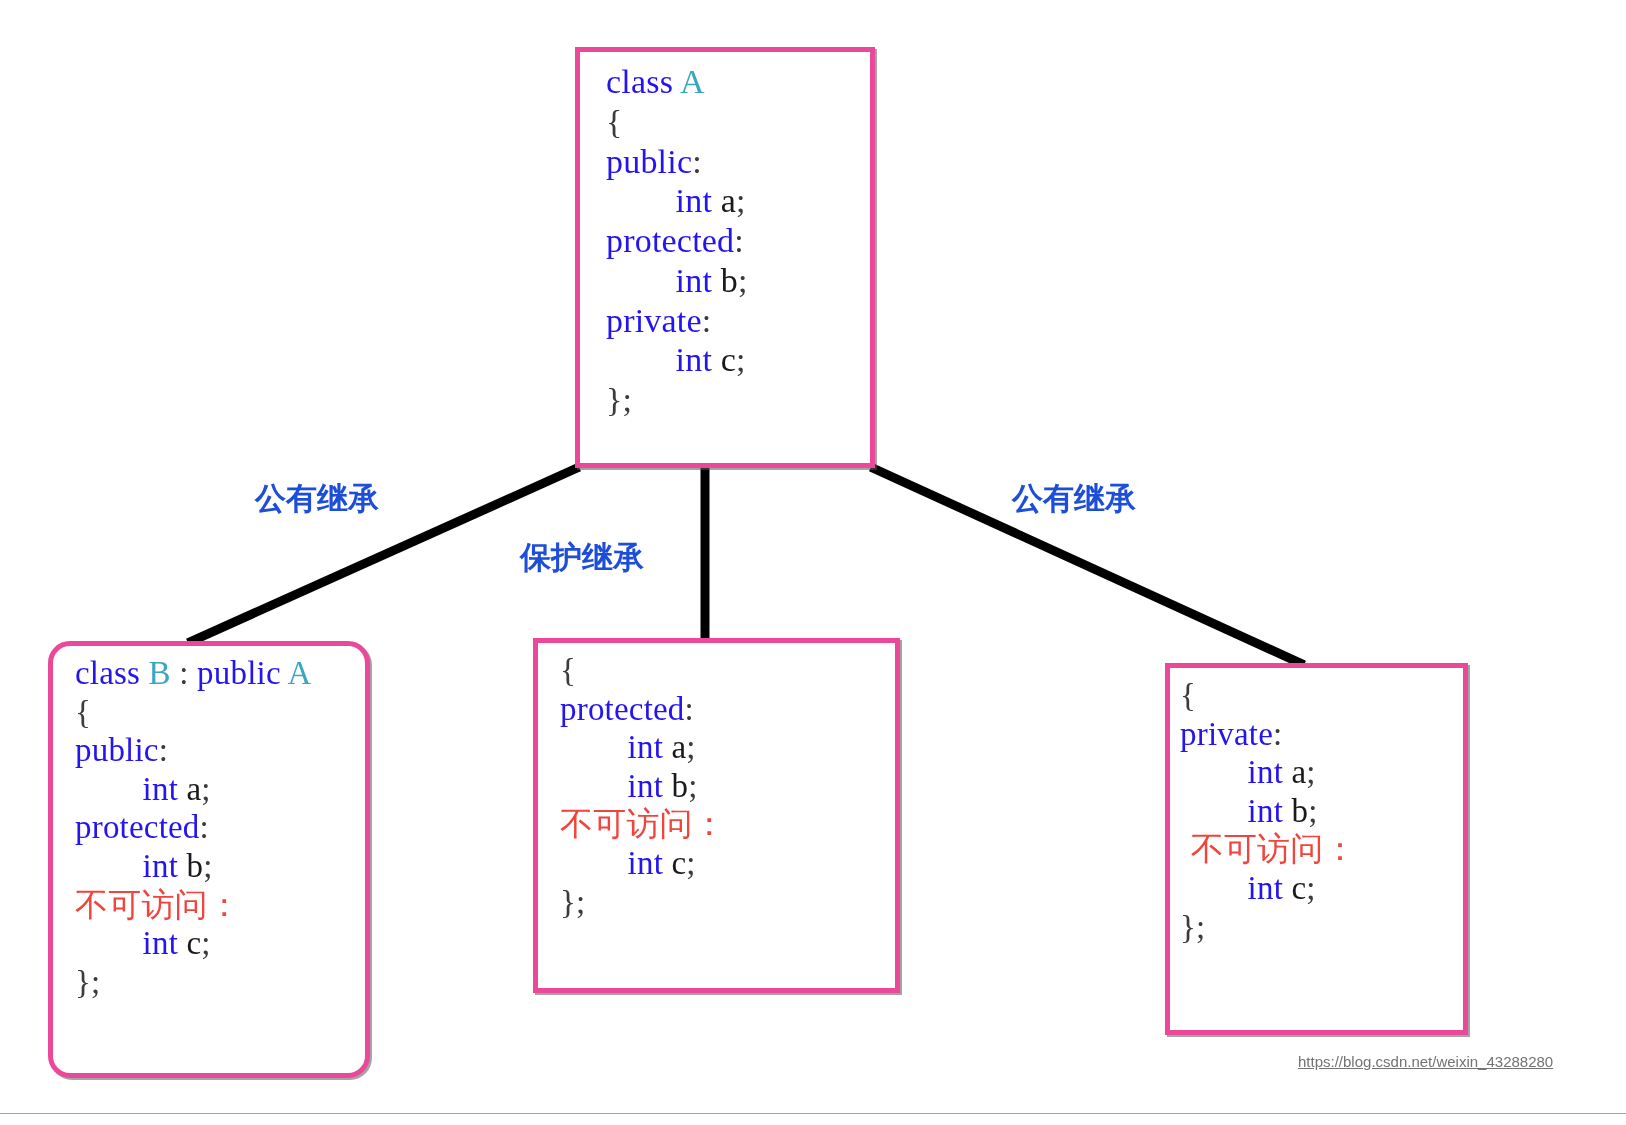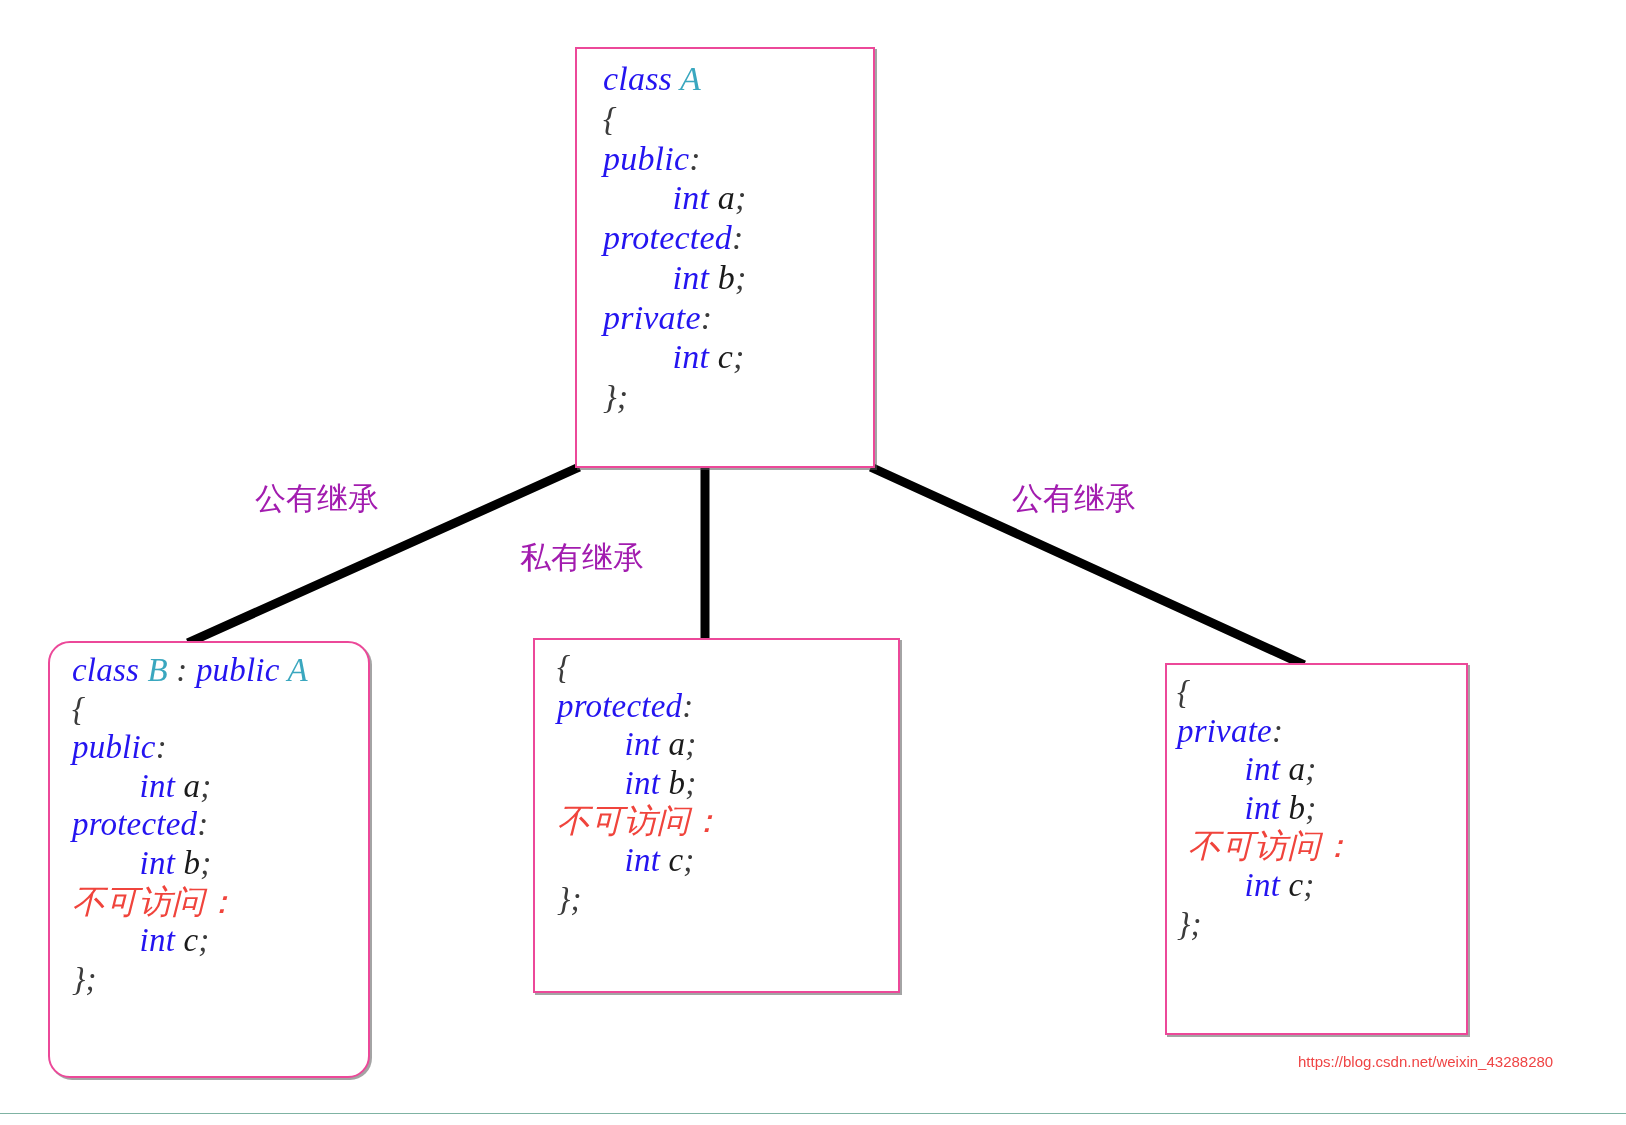--- a/index.html
+++ b/index.html
@@ -23,23 +23,22 @@
     width: 1626px;
     height: 1125px;
     pointer-events: none;
   }
 
   
   .code-box {
     position: absolute;
     box-sizing: border-box;
     background: #ffffff;
-    border: 2px solid #ec4899;
+    border: 5px solid #ec4899;
     box-shadow: 2px 2px 0 0 rgba(90,90,90,0.55);
-    font-style: italic;
   }
   .code-lines {
     padding: 8px 0 6px 22px;
   }
   .ln {
     white-space: pre;
     line-height: 1.17;
     letter-spacing: 0.2px;
   }
 
@@ -47,33 +46,34 @@
   .kw   { color: #2414f0; }    
   .typ  { color: #3aa7bf; }    
   .id   { color: #1a1a1a; }    
   .pun  { color: #3b3b3b; }    
   .bad  { color: #f0443c; }    
   .cjk  { font-family: "DejaVu Sans", "Liberation Sans", sans-serif; }
 
   
   .edge-label {
     position: absolute;
-    color: #a21caf;
+    color: #1d4ed8;
     font-family: "DejaVu Sans", "Liberation Sans", sans-serif;
-    font-weight: normal;
+    font-weight: bold;
     white-space: nowrap;
   }
 
   
   #watermark {
     position: absolute;
-    color: #ef4444;
+    color: #737373;
     font-family: "Liberation Sans", sans-serif;
     font-size: 15px;
     white-space: nowrap;
+    text-decoration: underline;
   }
   #bottom-rule {
     position: absolute;
     left: 0;
     width: 1626px;
     height: 1px;
     background: #7fb3a3;
   }
 
   
@@ -148,19 +148,19 @@
         <div class="ln"><span class="kw">private</span><span class="pun">:</span></div>
         <div class="ln"><span class="kw">        int </span><span class="id">a</span><span class="pun">;</span></div>
         <div class="ln"><span class="kw">        int </span><span class="id">b</span><span class="pun">;</span></div>
         <div class="ln"><span class="bad cjk"> 不可访问</span><span class="bad cjk">：</span></div>
         <div class="ln"><span class="kw">        int </span><span class="id">c</span><span class="pun">;</span></div>
         <div class="ln"><span class="pun">};</span></div>
       </div>
   </div>
 
   <div class="edge-label" id="lbl-public">公有继承</div>
-  <div class="edge-label" id="lbl-protected">私有继承</div>
+  <div class="edge-label" id="lbl-protected">保护继承</div>
   <div class="edge-label" id="lbl-private">公有继承</div>
 
   <div id="watermark">https://blog.csdn.net/weixin_43288280</div>
   <div id="bottom-rule"></div>
 
 </div>
 
 </body></html>

